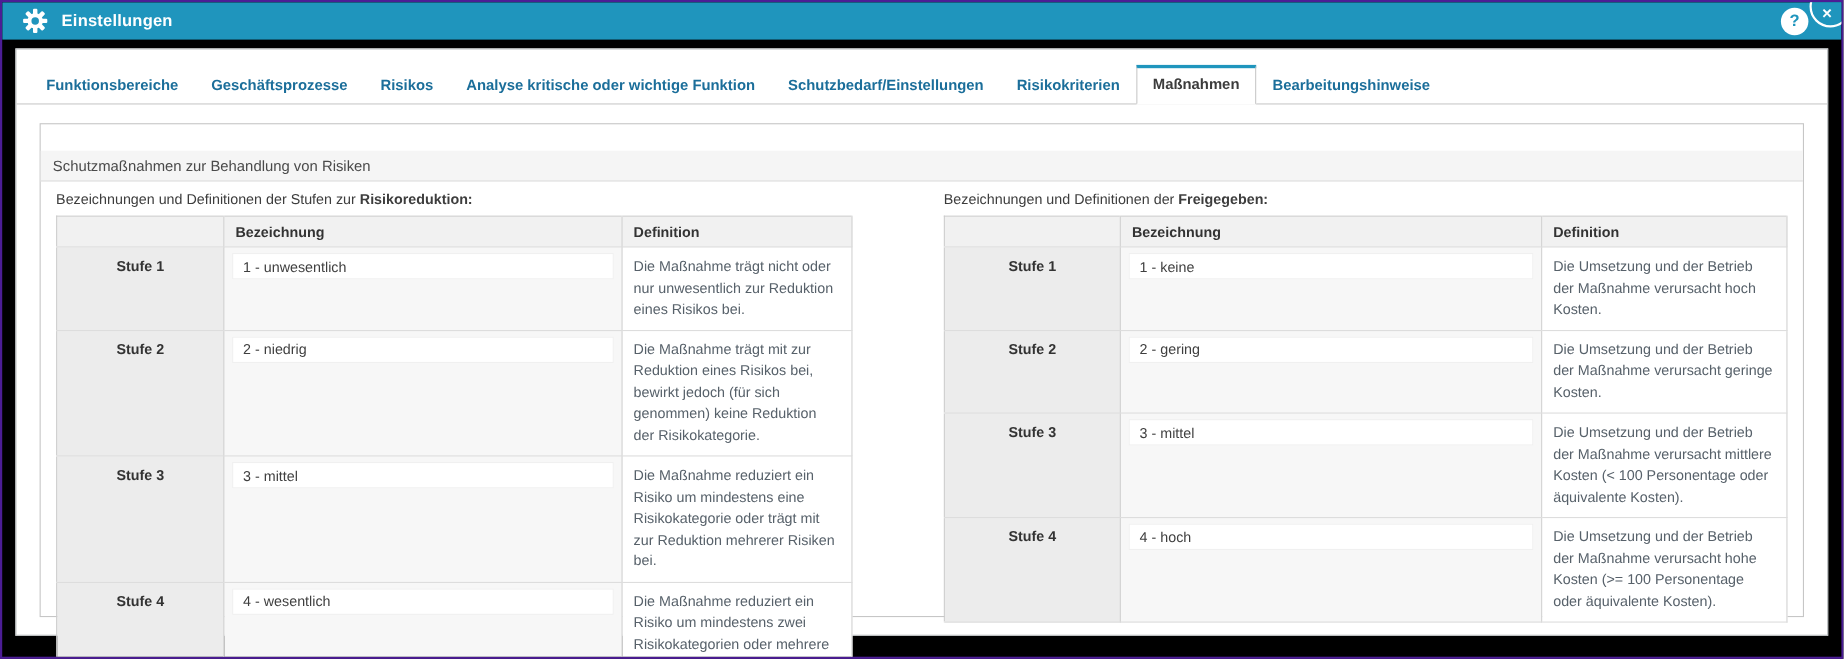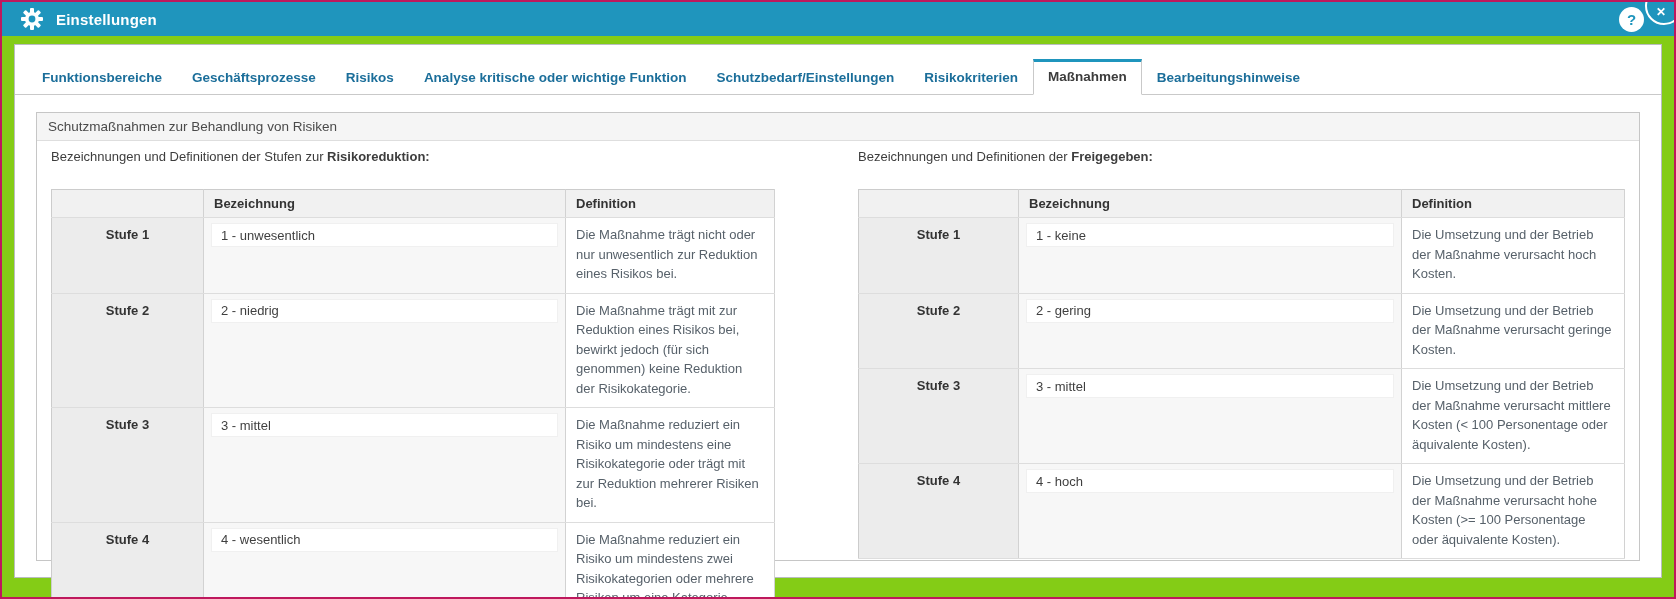--- a/index.html
+++ b/index.html
@@ -5,22 +5,22 @@
   * { box-sizing: border-box; }
   body {
     margin: 0;
     background: #cdd2d4;
     font-family: "Liberation Sans", sans-serif;
   }
   .window {
     position: relative;
     width: 1676px;
     height: 599px;
-    background: #84cc16;
-    border: 2px solid #be185d;
+    background: #000000;
+    border: 2px solid #4c1d95;
     overflow: hidden;
   }
   
   .titlebar {
     position: relative;
     height: 34px;
     background: #1f95bd;
     display: flex;
     align-items: center;
     padding: 0 18px;
@@ -81,35 +81,36 @@
     height: 449px;
     border: 1px solid #c6c6c6;
     background: #fff;
   }
   .panel-header {
     background: #f5f5f5;
     border-bottom: 1px solid #dedede;
     padding: 6px 11px;
     font-size: 13.5px;
     color: #4a4a4a;
+    margin-top: 24px;
   }
   .panel-body { padding: 8px 14px 10px; }
   .status-line {
     text-align: right;
     margin: 9px 2px 16px;
     font-size: 13.5px;
     font-weight: bold;
     color: #119811;
   }
   .status-line .check { margin-right: 5px; }
   
   .cols { display: flex; gap: 83px; align-items: flex-start; }
   .block-left  { width: 724px; flex: 0 0 auto; }
   .block-right { flex: 1 1 auto; }
-  .caption { font-size: 13px; color: #3d3d3d; margin-bottom: 25px; }
+  .caption { font-size: 13px; color: #3d3d3d; margin-bottom: 8px; }
   table.stufen {
     width: 100%;
     border-collapse: collapse;
     border: 1px solid #cccccc;
     font-size: 13px;
   }
   table.stufen th, table.stufen td {
     border-right: 1px solid #d2d2d2;
     border-bottom: 1px solid #dddddd;
     vertical-align: top;

